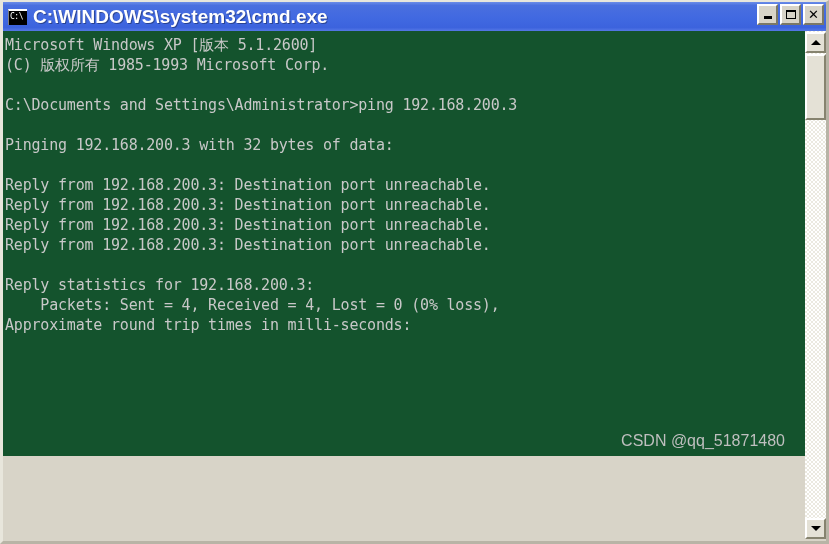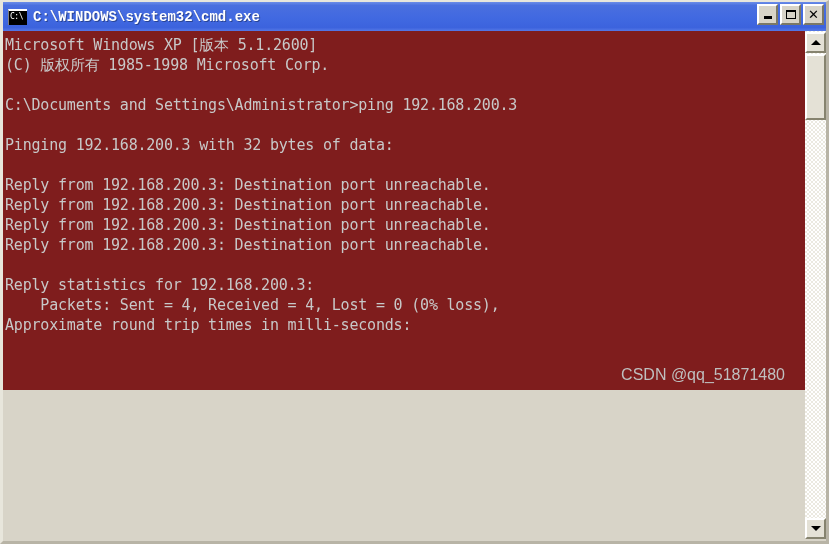--- a/index.html
+++ b/index.html
@@ -58,22 +58,22 @@
     left: 1px;
     top: 1px;
     color: #ffffff;
     font-family: "DejaVu Sans Mono", monospace;
     font-size: 8px;
     line-height: 9px;
     letter-spacing: -0.5px;
   }
   .title-text {
     color: #ffffff;
-    font-family: Liberation Mono, monospace;
-    font-size: 14px;
+    font-family: Liberation Sans, sans-serif;
+    font-size: 19px;
     font-weight: bold;
     letter-spacing: 0px;
     white-space: nowrap;
     text-shadow: 1px 1px 0 rgba(0,0,0,0.35);
   }
   .title-buttons {
     position: absolute;
     right: 2px;
     top: 2px;
     display: flex;
@@ -113,22 +113,22 @@
     font-weight: bold;
     line-height: 13px;
   }
 
   
   .console {
     position: absolute;
     left: 0;
     top: 29px;
     width: 802px;
-    height: 359px;
-    background: #7f1d1d;
+    height: 425px;
+    background: #14532d;
     overflow: hidden;
   }
   .console-inner {
     position: absolute;
     left: 2px;
     top: 4px;
     right: 0;
   }
   .line {
     font-family: "DejaVu Sans Mono", "Liberation Mono", monospace;
@@ -231,21 +231,21 @@
       </div>
       <div class="tbtn">
         <div class="glyph-close">✕</div>
       </div>
     </div>
   </div>
 
   <div class="console">
     <div class="console-inner">
       <div class="line">Microsoft Windows XP [版本 5.1.2600]</div>
-      <div class="line">(C) 版权所有 1985-1998 Microsoft Corp.</div>
+      <div class="line">(C) 版权所有 1985-1993 Microsoft Corp.</div>
       <div class="line blank"></div>
       <div class="line">C:\Documents and Settings\Administrator&gt;ping 192.168.200.3</div>
       <div class="line blank"></div>
       <div class="line">Pinging 192.168.200.3 with 32 bytes of data:</div>
       <div class="line blank"></div>
       <div class="line">Reply from 192.168.200.3: Destination port unreachable.</div>
       <div class="line">Reply from 192.168.200.3: Destination port unreachable.</div>
       <div class="line">Reply from 192.168.200.3: Destination port unreachable.</div>
       <div class="line">Reply from 192.168.200.3: Destination port unreachable.</div>
       <div class="line blank"></div>

